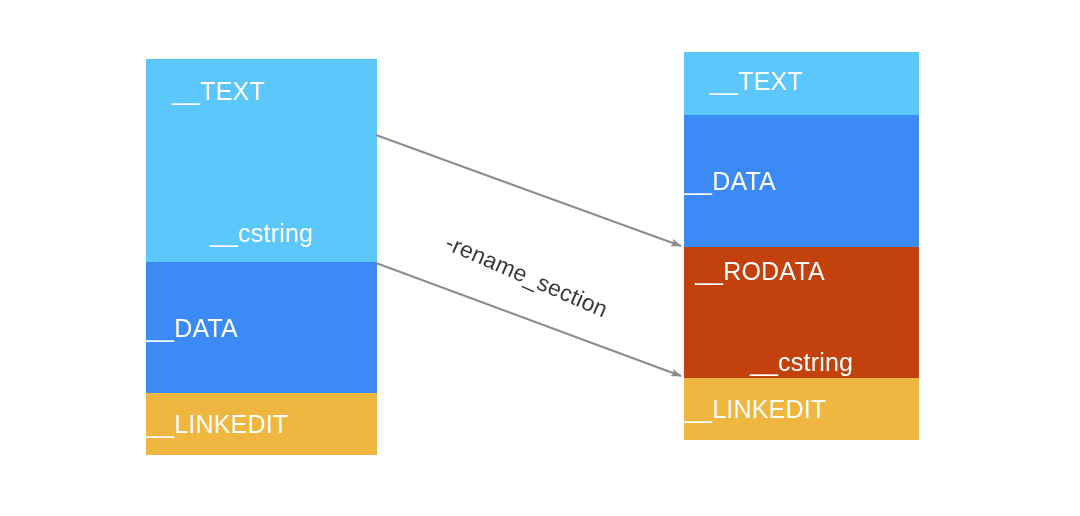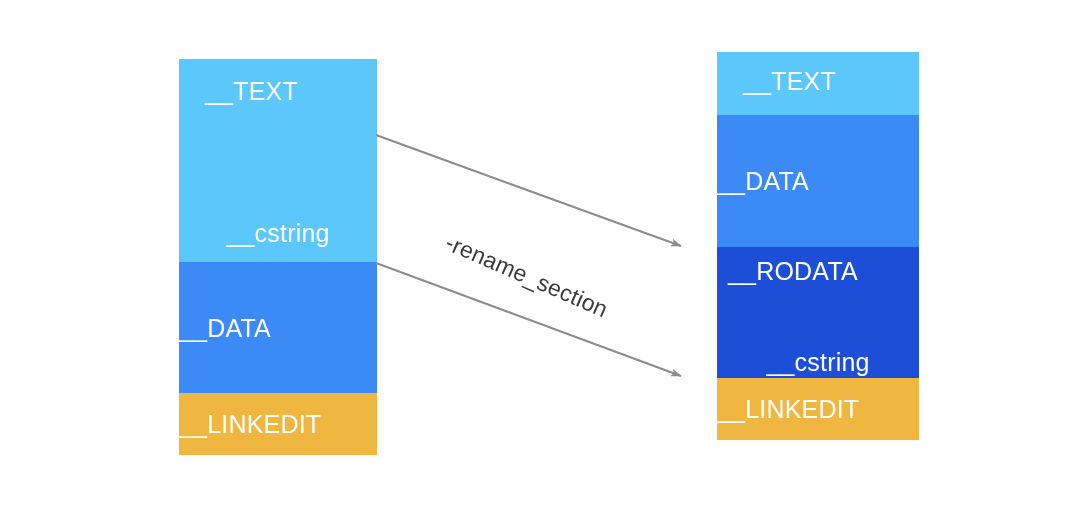--- a/index.html
+++ b/index.html
@@ -21,21 +21,20 @@
 
   
   .column {
     position: absolute;
   }
   .segment {
     position: absolute;
     left: 0;
     right: 0;
     box-sizing: border-box;
-    margin-left: 33px;
   }
   .seg-label {
     position: absolute;
     color: #ffffff;
     font-family: "Liberation Sans", sans-serif;
     font-size: 25px;
     line-height: 1;
     letter-spacing: 0.2px;
     white-space: nowrap;
   }
@@ -114,21 +113,21 @@
   <div class="column" id="after-column" style="left:684px; top:52px; width:235px; height:388px;">
 
     <div class="segment" id="after-text" style="top:0px; height:63px; background:#5cc7fa;">
       <span class="seg-label anchor-tl" style="top:17px; left:26px;">__TEXT</span>
     </div>
 
     <div class="segment" id="after-data" style="top:63px; height:132px; background:#3b8af5;">
       <span class="seg-label anchor-cc">__DATA</span>
     </div>
 
-    <div class="segment" id="after-rodata" style="top:195px; height:142px; background:#1d4ed8;">
+    <div class="segment" id="after-rodata" style="top:195px; height:142px; background:#c2410c;">
       <span class="seg-label anchor-tl" style="top:12px; left:11px;">__RODATA</span>
       <span class="seg-label anchor-bc2">__cstring</span>
     </div>
 
     <div class="segment" id="after-linkedit" style="top:326px; height:62px; background:#efb740;">
       <span class="seg-label anchor-cc">__LINKEDIT</span>
     </div>
   </div>
 
   <svg id="arrow-layer" viewBox="0 0 1080 516" width="1080" height="516">

